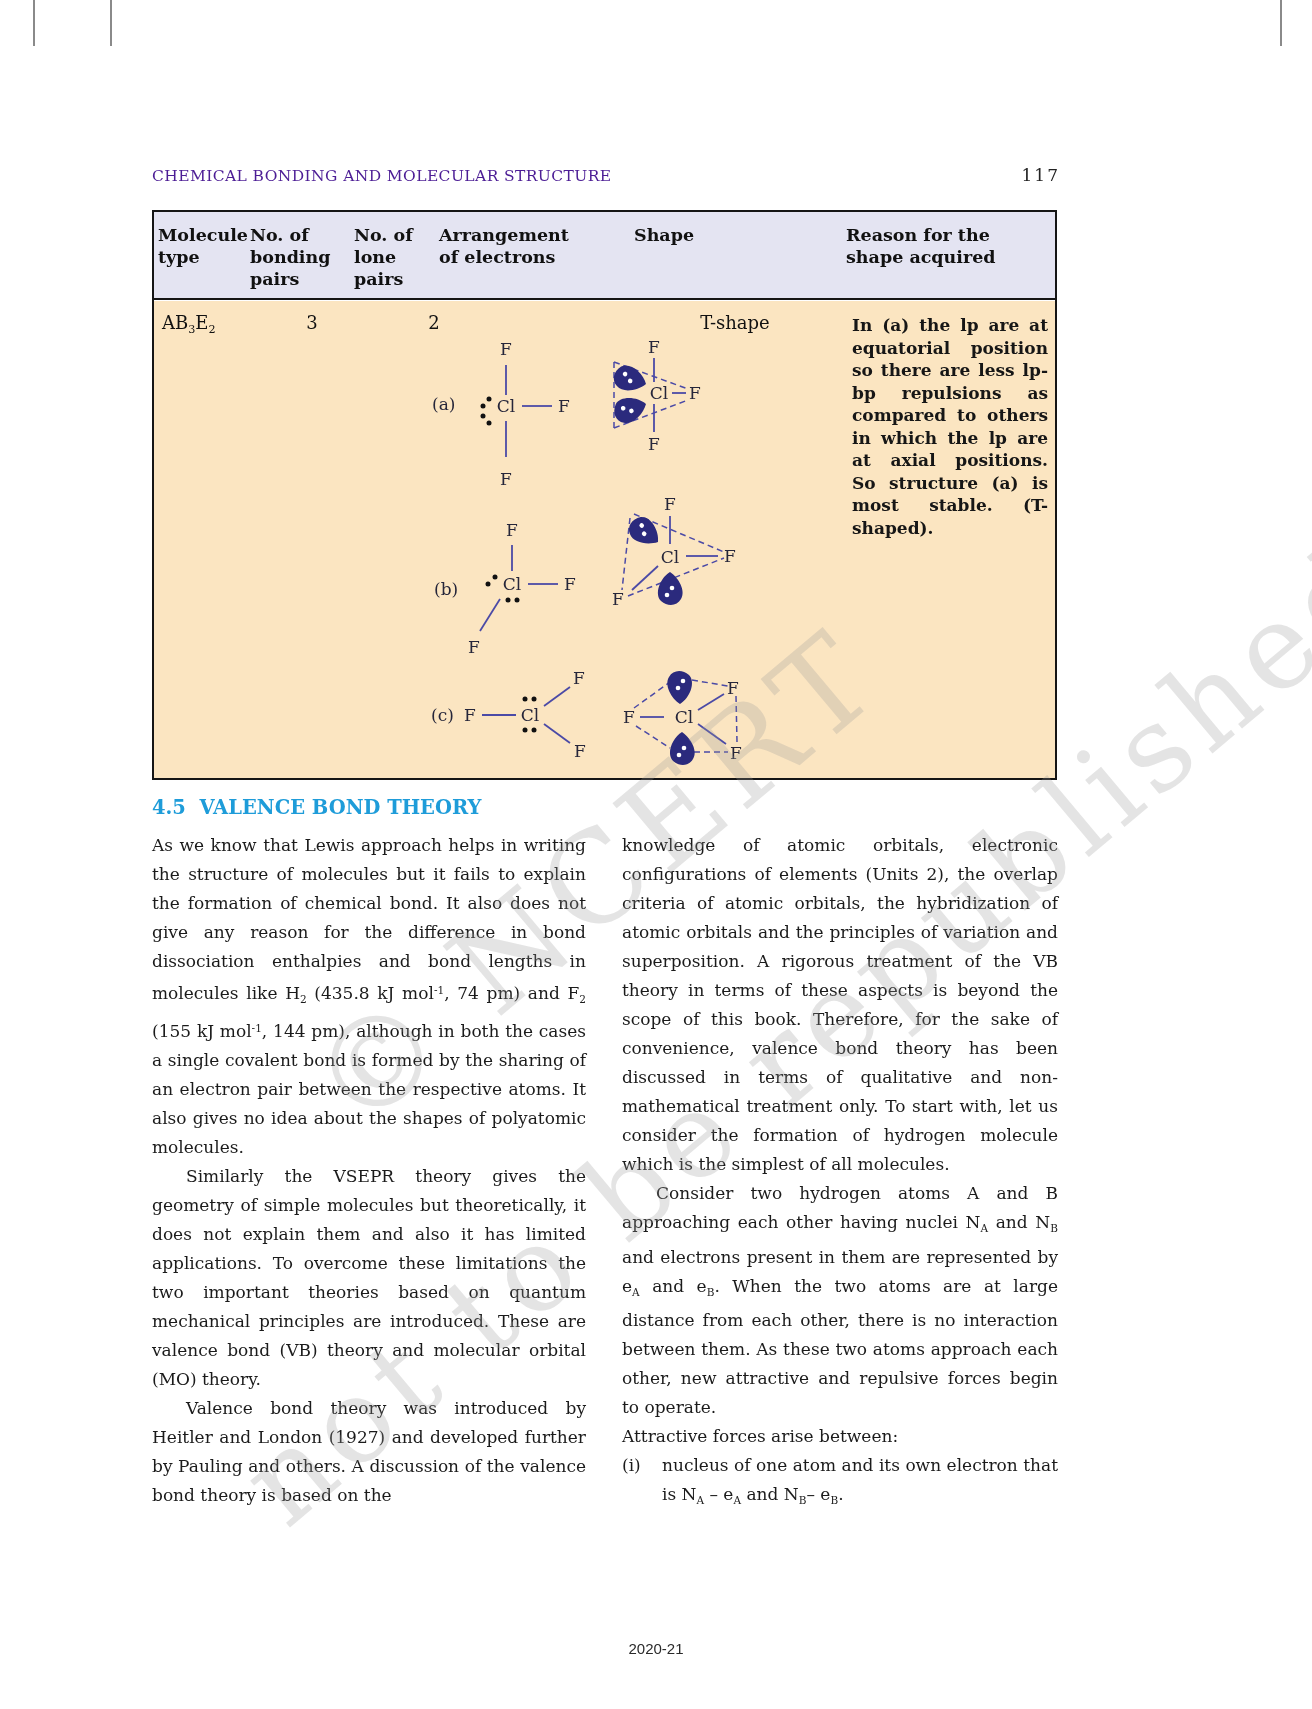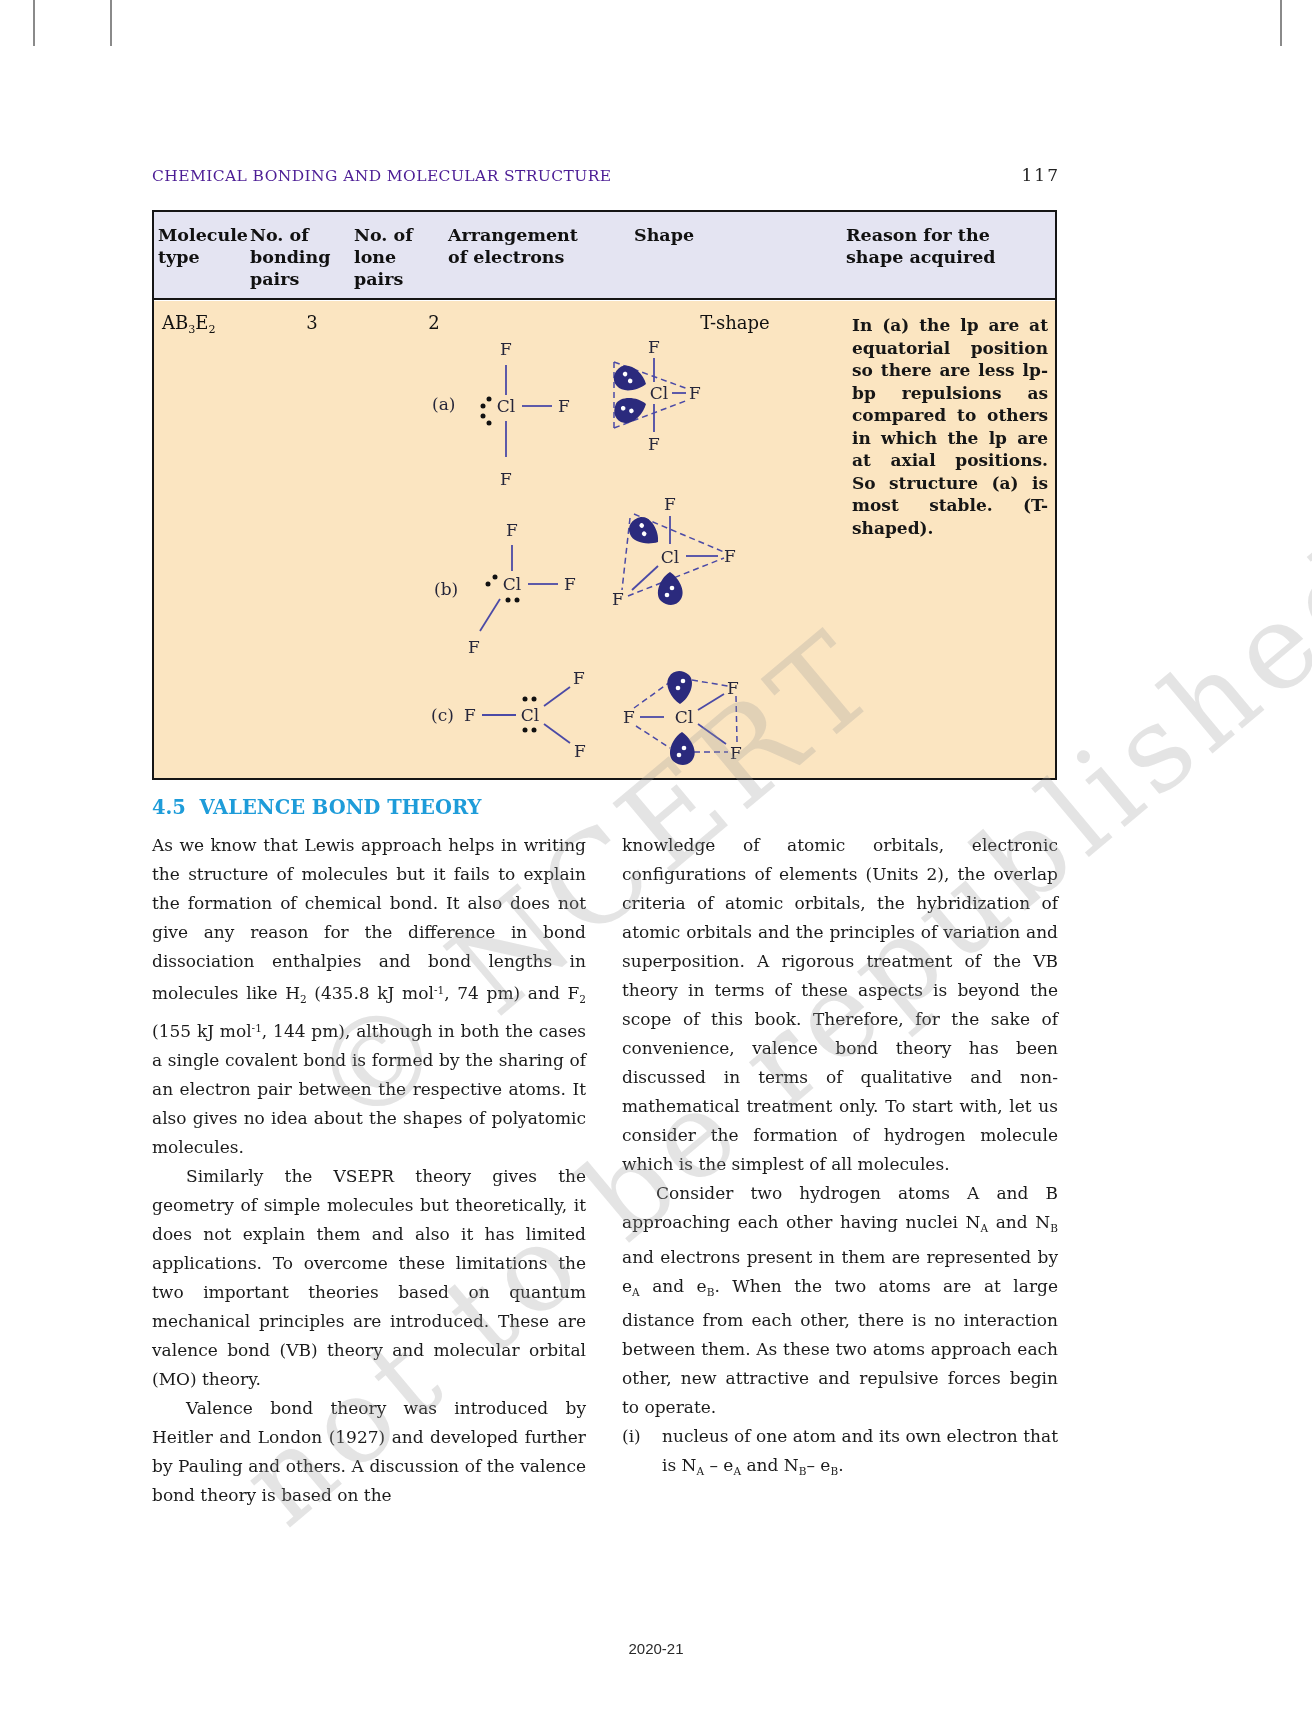--- a/index.html
+++ b/index.html
@@ -64,21 +64,21 @@
   <div class="tbl">
     <div class="tbl-head">
       <div class="th" style="left:4px;width:96px">Molecule
 type</div>
       <div class="th" style="left:96px;width:104px">No. of
 bonding
 pairs</div>
       <div class="th" style="left:200px;width:104px">No. of
 lone
 pairs</div>
-      <div class="th" style="left:294px;width:200px">Arrangement
+      <div class="th" style="left:285px;width:200px">Arrangement
 of electrons</div>
       <div class="th" style="left:480px;width:160px">Shape</div>
       <div class="th" style="left:692px;width:200px">Reason for the
 shape acquired</div>
     </div>
 
     <div class="tbl-body"></div>
 
     <div class="td" style="left:8px;top:100px"><span>AB</span><span class="seg-sub">3</span><span>E</span><span class="seg-sub">2</span></div>
     <div class="td td-center" style="left:110px;top:100px;width:96px">3</div>
@@ -207,20 +207,21 @@
 
   <div class="col col-l">
     <p><span>As we know that Lewis approach helps in writing the structure of molecules but it fails to explain the formation of chemical bond. It also does not give any reason for the difference in bond dissociation enthalpies and bond lengths in molecules like H</span><span class="seg-sub">2</span><span> (435.8 kJ mol</span><span class="seg-sup">-1</span><span>, 74 pm) and F</span><span class="seg-sub">2</span><span> (155 kJ mol</span><span class="seg-sup">-1</span><span>, 144 pm), although in both the cases a single covalent bond is formed by the sharing of an electron pair between the respective atoms. It also gives no idea about the shapes of polyatomic molecules.</span></p>
     <p class="ind">Similarly the VSEPR theory gives the geometry of simple molecules but theoretically, it does not explain them and also it has limited applications. To overcome these limitations the two important theories based on quantum mechanical principles are introduced. These are valence bond (VB) theory and molecular orbital (MO) theory.</p>
     <p class="ind"><span class="seg-b">Valence bond theory</span><span> was introduced by Heitler and London (1927) and developed further by Pauling and others.  A discussion of the valence bond theory is based on the</span></p>
   </div>
 
   <div class="col col-r">
     <p>knowledge of atomic orbitals, electronic configurations of elements (Units 2), the overlap criteria of atomic orbitals, the hybridization of atomic orbitals and the principles of variation and superposition. A rigorous treatment of the VB theory in terms of these aspects is beyond the scope of this book. Therefore, for the sake of convenience, valence bond theory has been discussed in terms of qualitative and non-mathematical treatment only. To start with, let us consider the formation of hydrogen molecule which is the simplest of all molecules.</p>
     <p class="ind"><span>Consider two hydrogen atoms A and B approaching each other having nuclei N</span><span class="seg-sub">A</span><span> and N</span><span class="seg-sub">B</span><span> and electrons present in them are represented by e</span><span class="seg-sub">A</span><span> and e</span><span class="seg-sub">B</span><span>. When the two atoms are at large distance from each other, there is no interaction between them. As these two atoms approach each other, new attractive and repulsive forces begin to operate.</span></p>
+    <p>Attractive forces arise between:</p>
     <div class="li">
       <div class="mk">(i)</div>
       <div class="tx"><span>nucleus of one atom and its own electron that is N</span><span class="seg-sub">A</span><span> – e</span><span class="seg-sub">A</span><span> and N</span><span class="seg-sub">B</span><span>– e</span><span class="seg-sub">B</span><span>.</span></div>
     </div>
   </div>
 
   <div class="footer">2020-21</div>
 
   <div class="wm wm1">© NCERT</div>
   <div class="wm wm2">not to be republished</div>

